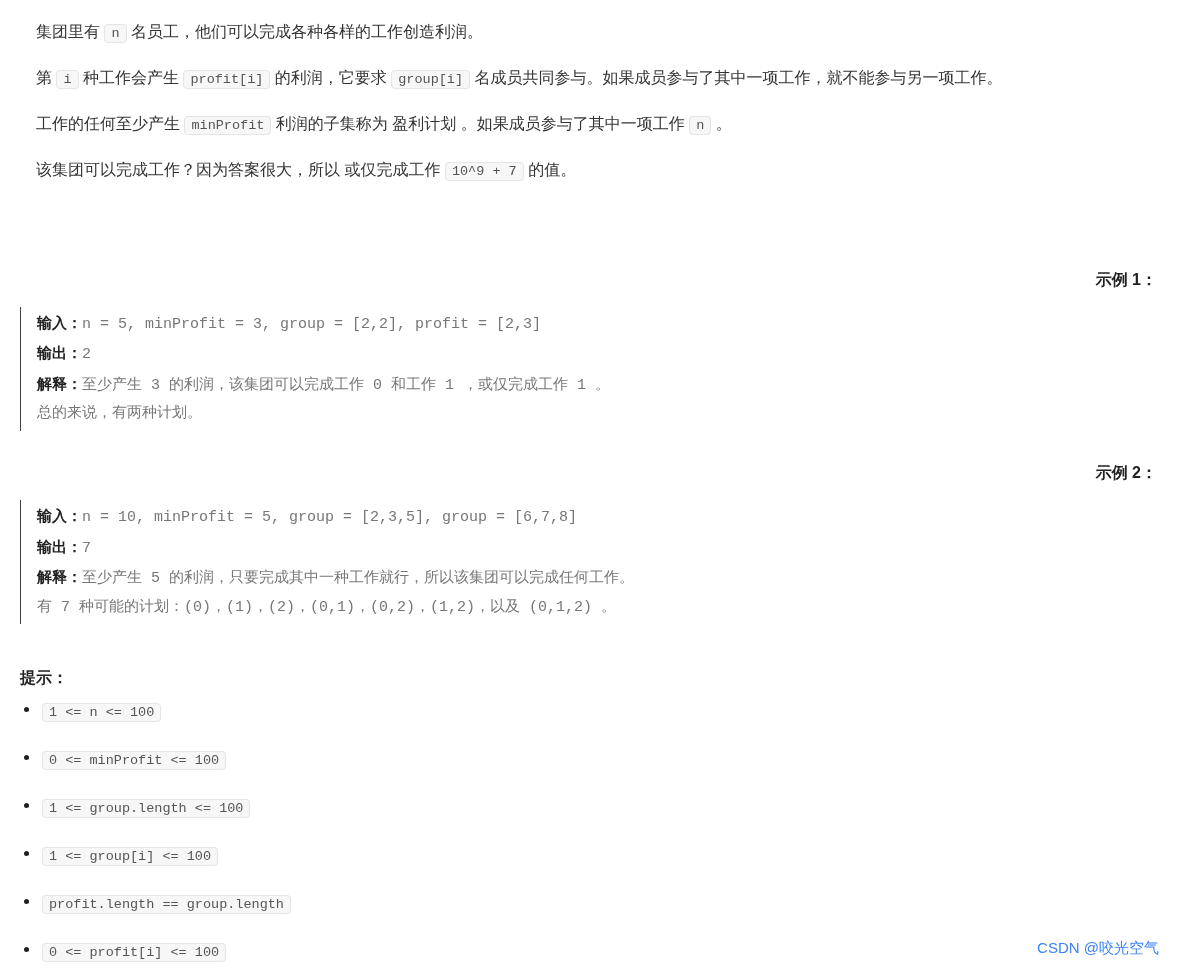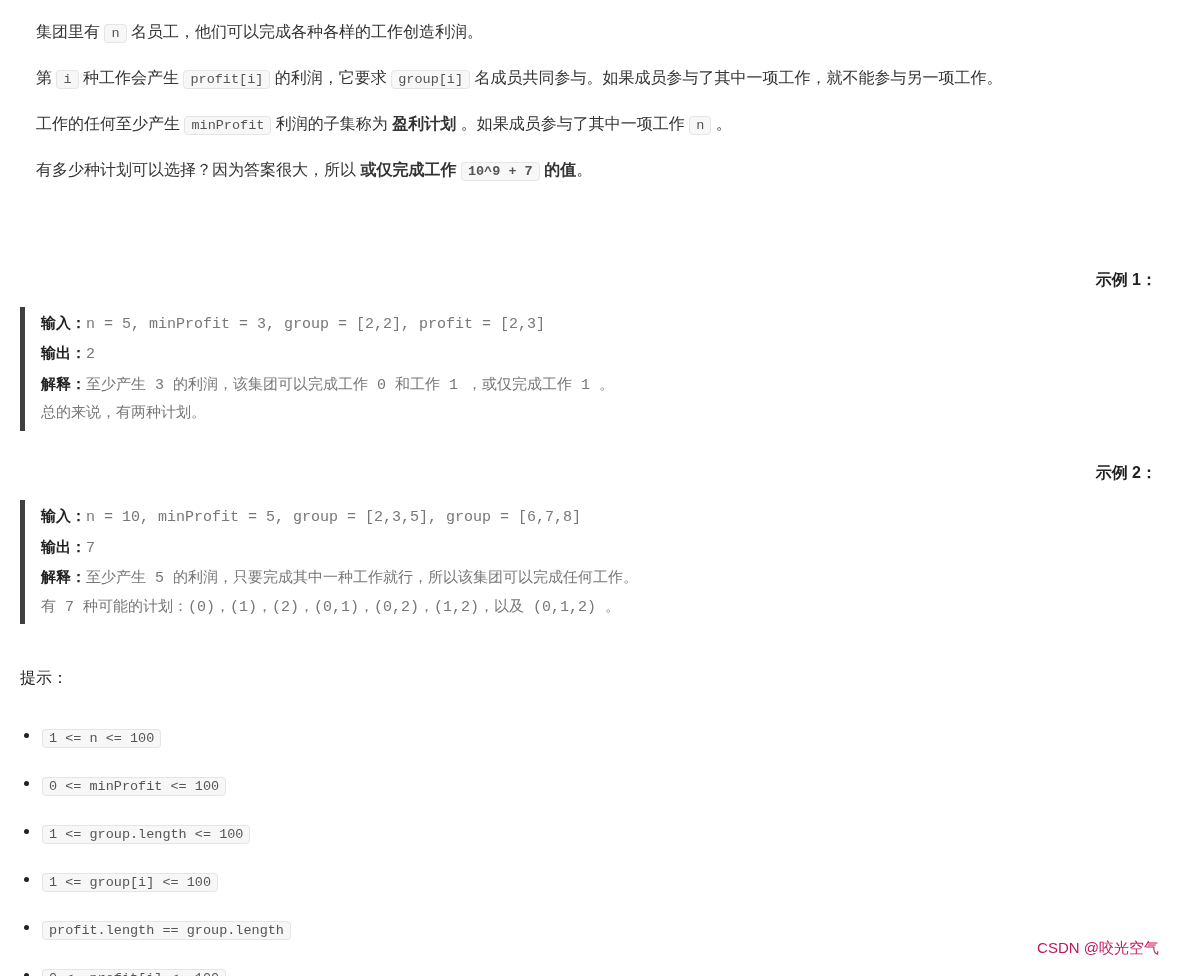--- a/index.html
+++ b/index.html
@@ -16,34 +16,34 @@
   p { margin: 0 0 18px 16px; color: #333; }
   code {
     font-family: "SFMono-Regular", Consolas, "Liberation Mono", Menlo, monospace;
     font-size: 13.5px;
     background: #f7f7f7;
     border: 1px solid #e5e5e5;
     border-radius: 4px;
     padding: 1px 6px;
     color: #555;
   }
-  strong { font-weight: 700; }
+  strong { font-weight: 400; }
   .example-label {
     font-weight: 700;
     color: #222;
     margin: 28px 0 14px 0;
     text-align: right;
   }
   .hints-label {
-    font-weight: 400;
+    font-weight: 700;
     color: #222;
-    margin: 40px 0 32px 0;
+    margin: 40px 0 6px 0;
   }
   .example-block {
-    border-left: 5px solid #404040;
+    border-left: 1px solid #404040;
     padding: 2px 0 2px 16px;
     margin: 0 0 20px 0;
     font-family: "SFMono-Regular", Consolas, "Liberation Mono", Menlo, monospace;
     font-size: 15px;
     color: #777;
     line-height: 1.9;
   }
   .example-block .lbl {
     font-weight: 700;
     color: #222;
@@ -66,21 +66,21 @@
     top: 10px;
     width: 5px;
     height: 5px;
     background: #222;
     border-radius: 50%;
   }
   .watermark {
     position: fixed;
     right: 18px;
     bottom: 16px;
-    color: #be185d;
+    color: #3b82f6;
     font-size: 15px;
     pointer-events: none;
   }
   .spacer { height: 36px; }
 </style>
 </head>
 <body>
 
 <p>
   <span>集团里有 </span><code>n</code><span> 名员工，他们可以完成各种各样的工作创造利润。</span>
@@ -88,21 +88,21 @@
 
 <p>
   <span>第 </span><code>i</code><span> 种工作会产生 </span><code>profit[i]</code><span> 的利润，它要求 </span><code>group[i]</code><span> 名成员共同参与。如果成员参与了其中一项工作，就不能参与另一项工作。</span>
 </p>
 
 <p>
   <span>工作的任何至少产生 </span><code>minProfit</code><span> 利润的子集称为 </span><strong>盈利计划</strong><span> 。如果成员参与了其中一项工作 </span><code>n</code><span> 。</span>
 </p>
 
 <p>
-  <span>有多少种计划可以选择？因为答案很大，所以 </span><strong><span>或仅完成工作 </span><code>10^9 + 7</code><span> 的值</span></strong><span>。</span>
+  <span>该集团可以完成工作？因为答案很大，所以 </span><strong><span>或仅完成工作 </span><code>10^9 + 7</code><span> 的值</span></strong><span>。</span>
 </p>
 
 <div class="spacer"></div>
 
 <div class="example-label">示例 1：</div>
 <div class="example-block">
   <div><span class="lbl">输入：</span><span>n = 5, minProfit = 3, group = [2,2], profit = [2,3]</span></div>
   <div><span class="lbl">输出：</span><span>2</span></div>
   <div><span class="lbl">解释：</span><span>至少产生 3 的利润，该集团可以完成工作 0 和工作 1 ，或仅完成工作 1 。</span></div>
   <div>总的来说，有两种计划。</div>

